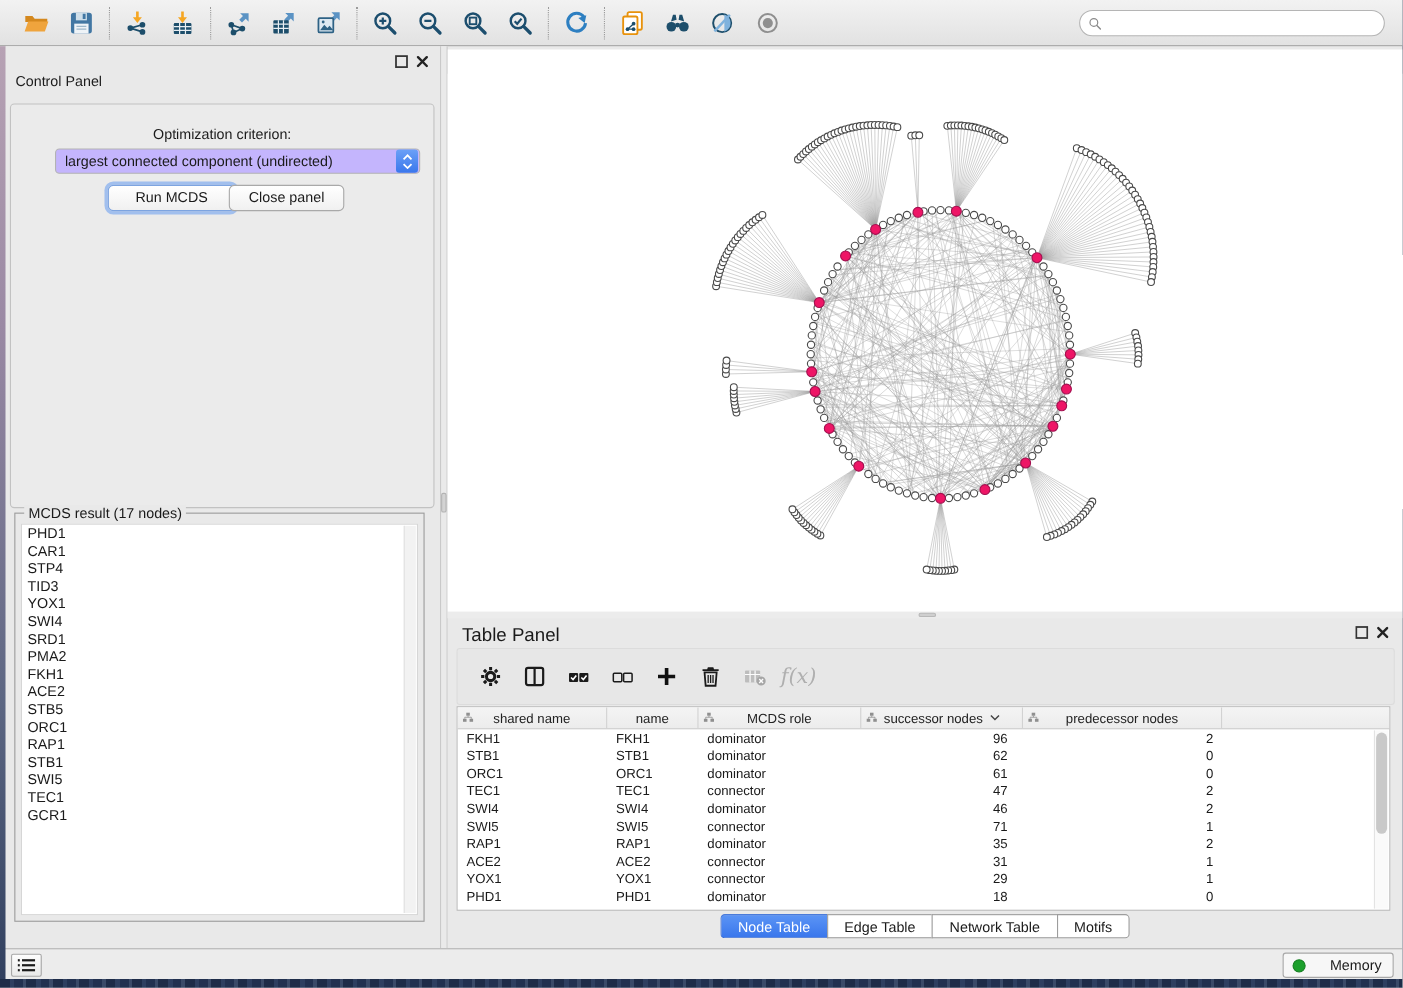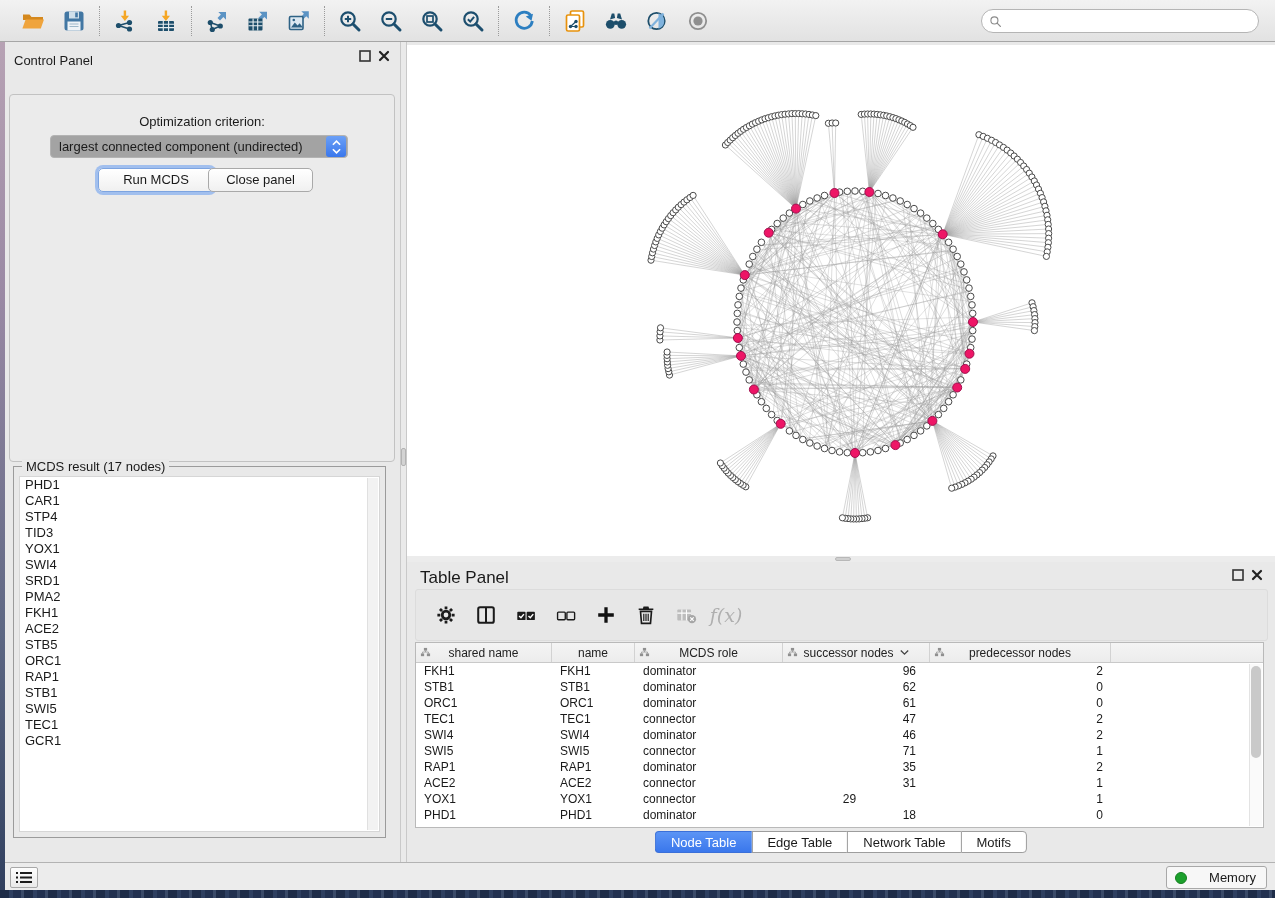--- a/index.html
+++ b/index.html
@@ -21,34 +21,34 @@
   .tb-sep { width:1px; height:30px; border-left:1px dotted #9b9b9b; }
   .tb-btn { width:30px; height:30px; display:flex; align-items:center; justify-content:center; cursor:pointer; }
   .tb-btn svg { width:24px; height:24px; }
   .search-box { position:absolute; right:16px; top:9px; width:278px; height:24px; background:#fff;
     border:1px solid #b5b5b5; border-radius:12px; display:flex; align-items:center; padding-left:7px; }
   .search-box svg { width:13px; height:13px; }
   .search-box input { border:none; outline:none; flex:1; height:20px; font-size:12px; background:transparent; padding-left:5px; }
 
   
   .control-panel { position:absolute; left:5px; top:42px; width:395px; height:820px; background:#e9e9e9; }
-  .cp-title { position:absolute; left:9px; top:11px; font-size:13px; color:#1c1c1c; }
+  .cp-title { position:absolute; left:9px; top:24px; font-size:13px; color:#1c1c1c; }
   .panel-icons { position:absolute; top:8px; display:flex; gap:7px; }
   .control-panel .panel-icons { right:10px; }
   .mini-icon { width:12px; height:12px; cursor:pointer; }
   .cp-tabs { position:absolute; top:31px; left:50%; transform:translateX(-50%); display:flex; z-index:2; }
   .tab { height:22px; padding:0 15px; display:flex; align-items:center; font-size:13px; background:#fff;
     border:1px solid #9d9d9d; border-right:none; cursor:pointer; }
   .tab:first-child { border-radius:4px 0 0 4px; }
   .tab:last-child { border-right:1px solid #9d9d9d; border-radius:0 4px 4px 0; }
   .tab.selected { background:linear-gradient(180deg,#5b94f5,#3a77ec); color:#fff; border-color:#3a6fd8; }
   .cp-body { position:absolute; left:4px; top:52px; width:386px; height:368px; background:#ebebeb;
     border:1px solid #c2c2c2; border-radius:4px; }
   .opt-label { position:absolute; top:19px; width:100%; text-align:center; font-size:13px; }
-  .opt-select { position:absolute; left:40px; top:40px; width:298px; height:23px; background:#a3a3a3;
+  .opt-select { position:absolute; left:40px; top:40px; width:332px; height:23px; background:#c4b5fd;
     border:1px solid #b3b3b3; border-radius:4px; display:flex; align-items:center; cursor:pointer; }
   .opt-select .sel-text { flex:1; padding-left:8px; font-size:13px; white-space:nowrap; }
   .stepper { width:20px; height:21px; margin-right:1px; border-radius:3px;
     background:linear-gradient(180deg,#6ba0f7,#3a77ec); display:flex; flex-direction:column; align-items:center; justify-content:center; gap:2px; }
   .stepper svg { width:9px; height:6px; }
   .btn-row { position:absolute; top:73px; width:100%; }
   .push-btn { position:absolute; height:24px; background:linear-gradient(180deg,#ffffff,#f0f0f0);
     border:1px solid #a9a9a9; border-radius:5px; font-size:13px; text-align:center; line-height:22px; cursor:pointer; }
   .btn-run { left:88px; width:116px; box-shadow:0 0 0 3px rgba(100,155,240,.55); border-color:#7da4e0; }
   .btn-close { left:198px; width:105px; }
@@ -1264,21 +1264,21 @@
           <div class="nt-cell txt" style="width: 136px;">ACE2</div>
           <div class="nt-cell txt" style="width: 83px;">ACE2</div>
           <div class="nt-cell txt" style="width: 148px;">connector</div>
           <div class="nt-cell num" style="width: 147px; padding-right: 14px;">31</div>
           <div class="nt-cell num" style="width: 181px; padding-right: 8px;">1</div>
         </div>
         <div class="nt-row">
           <div class="nt-cell txt" style="width: 136px;">YOX1</div>
           <div class="nt-cell txt" style="width: 83px;">YOX1</div>
           <div class="nt-cell txt" style="width: 148px;">connector</div>
-          <div class="nt-cell num" style="width: 147px; padding-right: 14px; text-align: center;">29</div>
+          <div class="nt-cell num" style="width: 147px; padding-right: 14px;">29</div>
           <div class="nt-cell num" style="width: 181px; padding-right: 8px;">1</div>
         </div>
         <div class="nt-row">
           <div class="nt-cell txt" style="width: 136px;">PHD1</div>
           <div class="nt-cell txt" style="width: 83px;">PHD1</div>
           <div class="nt-cell txt" style="width: 148px;">dominator</div>
           <div class="nt-cell num" style="width: 147px; padding-right: 14px;">18</div>
           <div class="nt-cell num" style="width: 181px; padding-right: 8px;">0</div>
         </div>
         <div class="nt-scroll">

